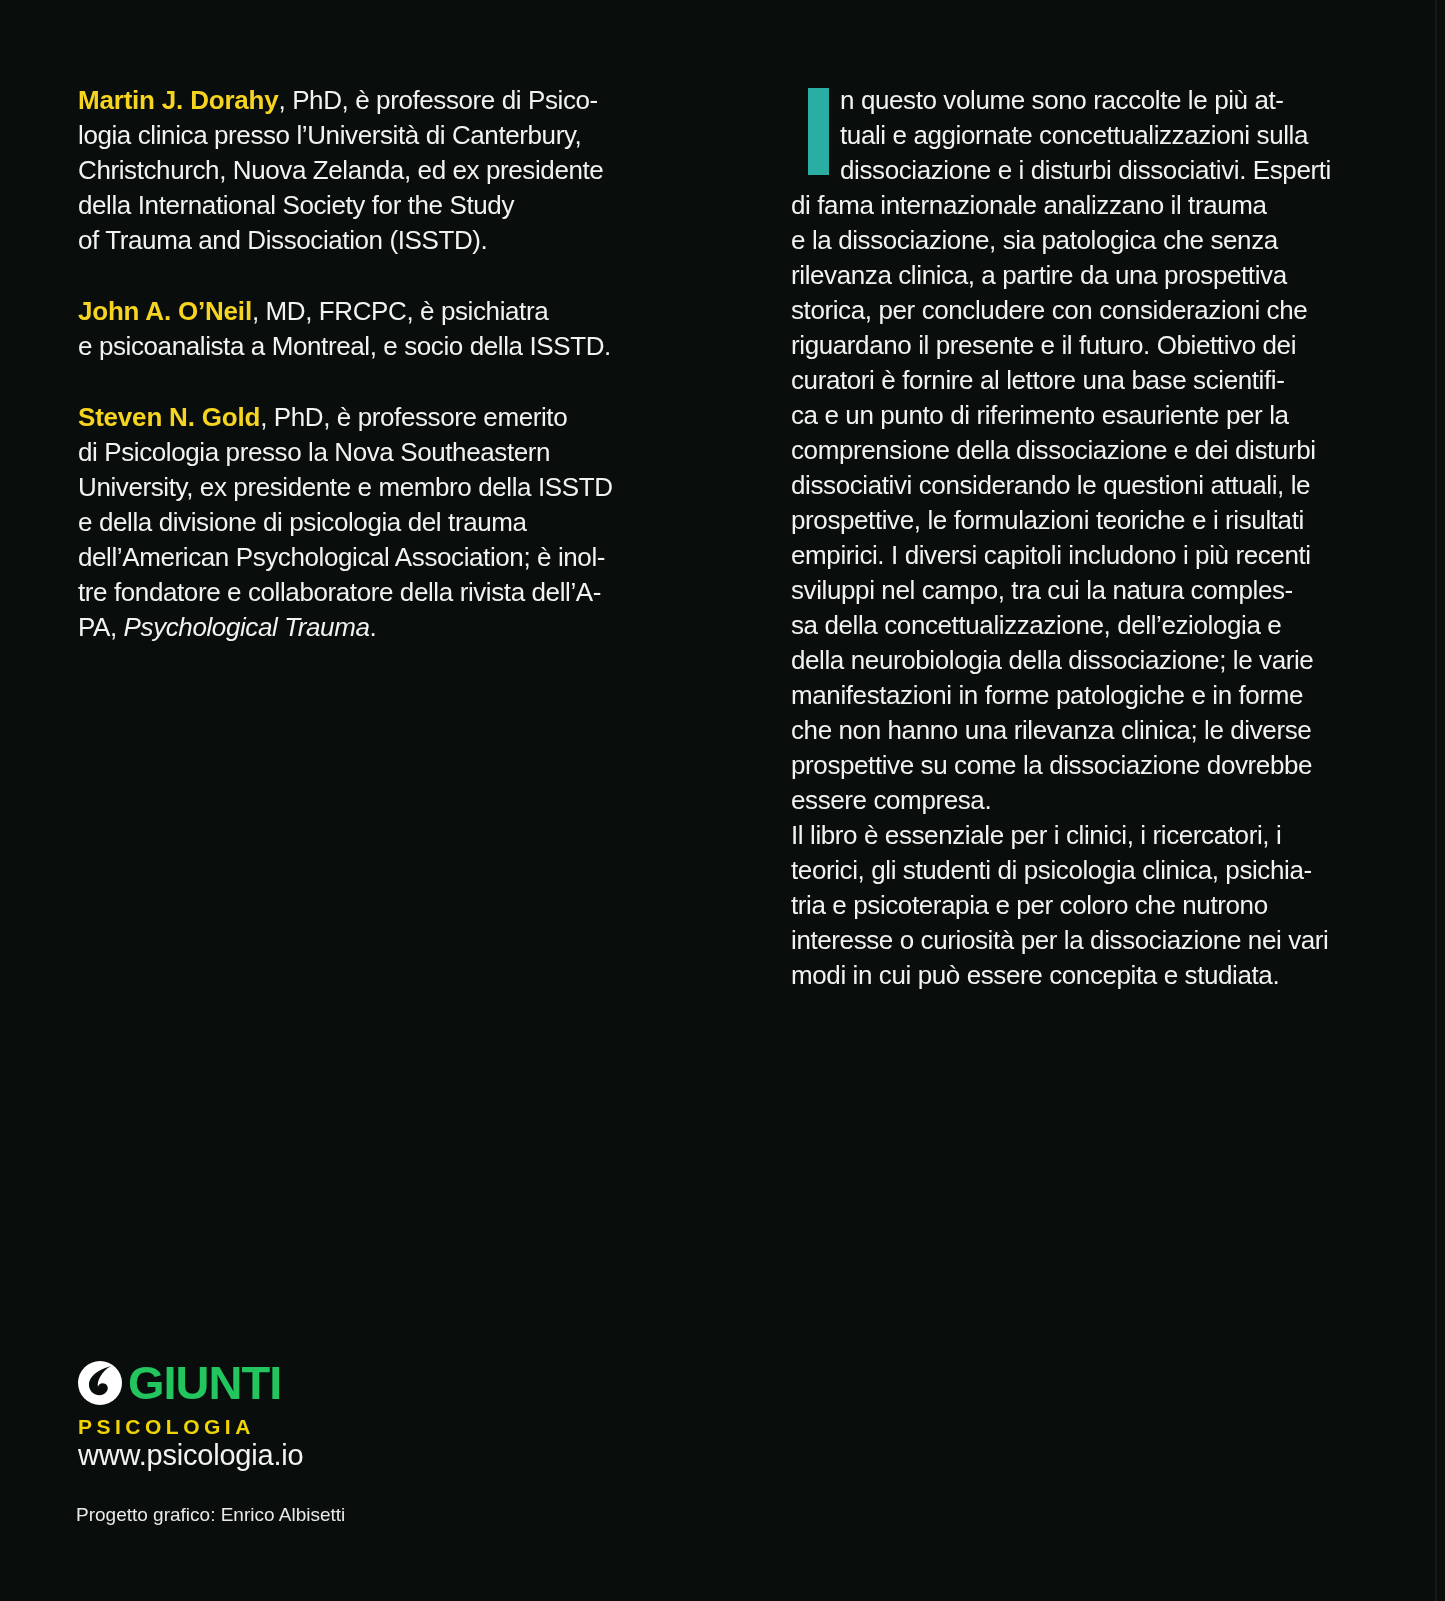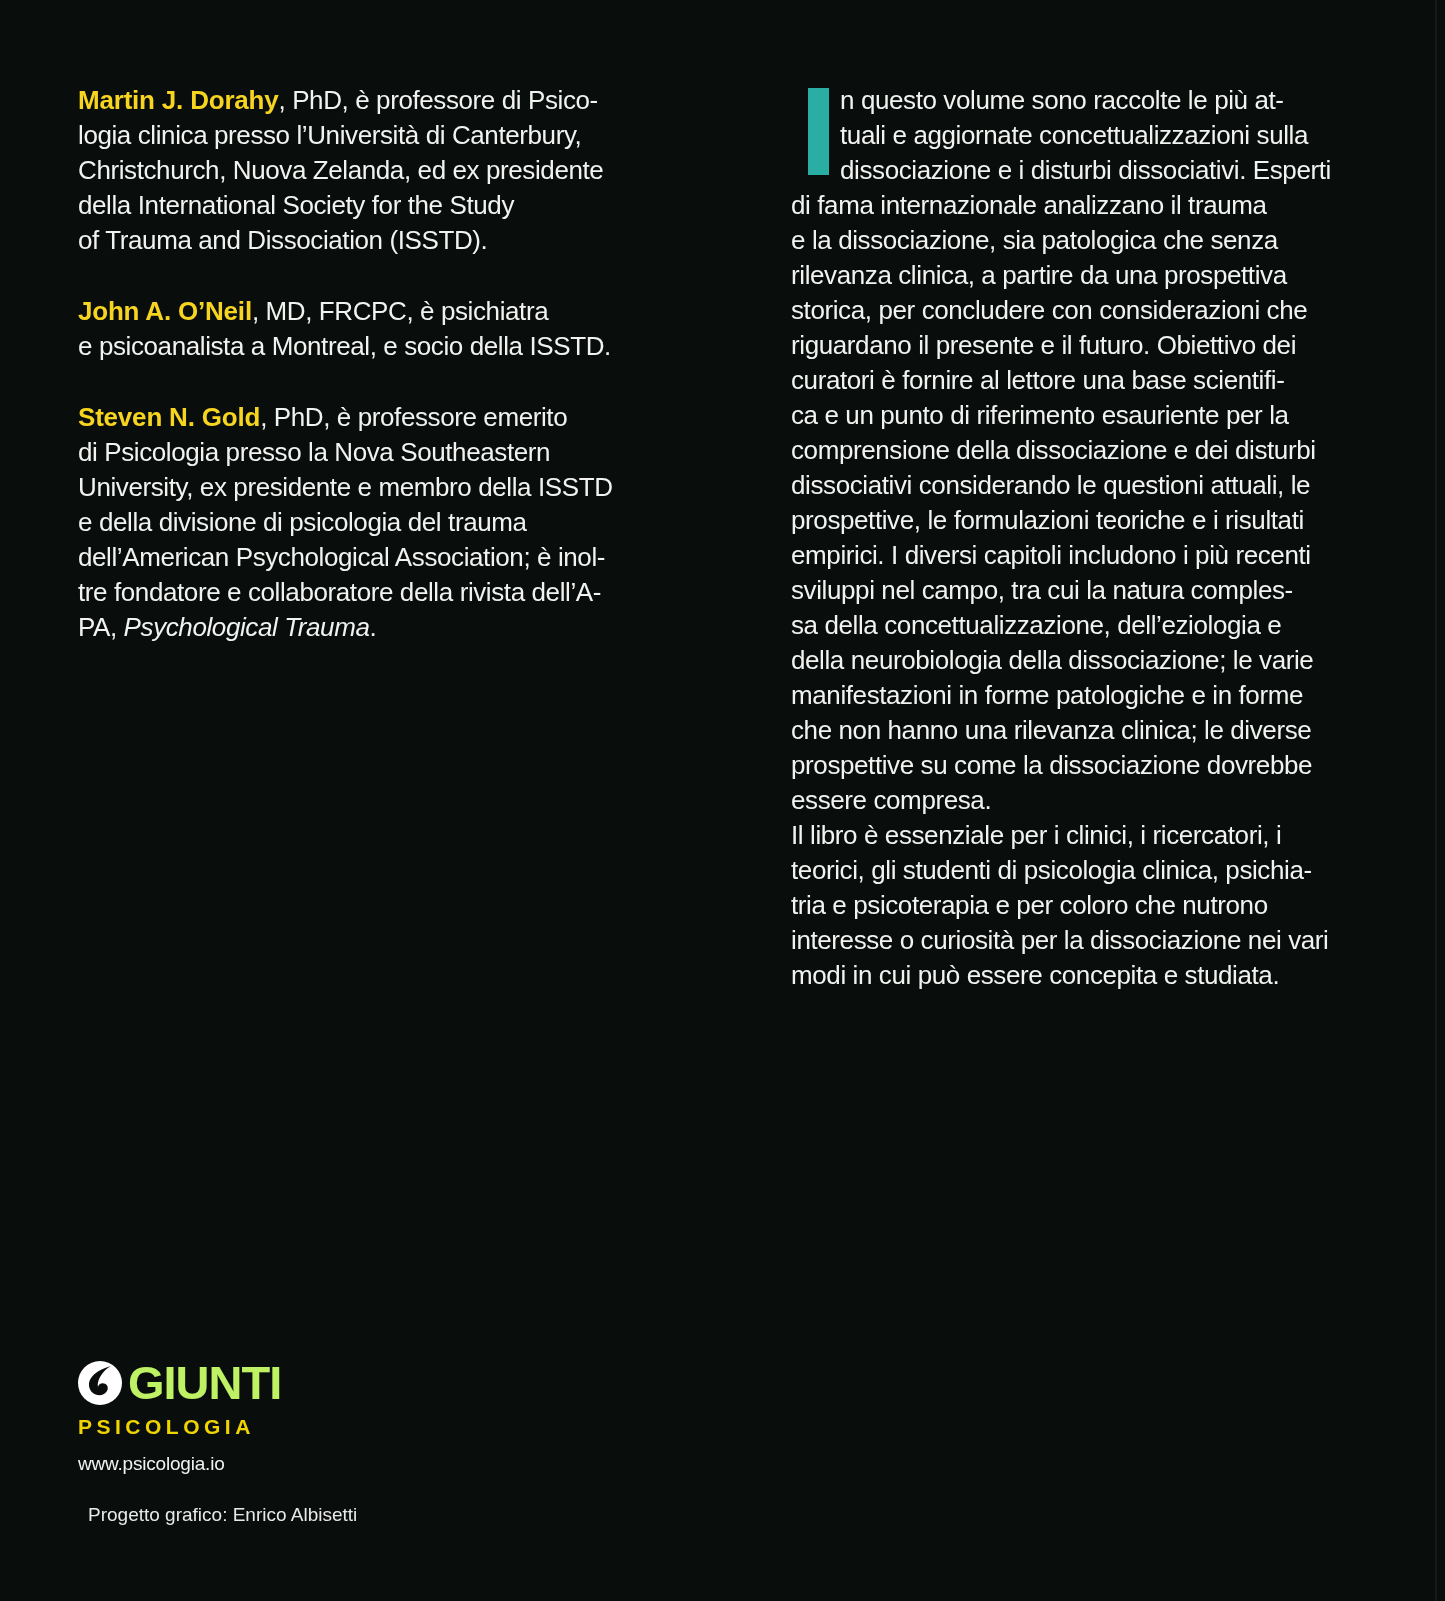--- a/index.html
+++ b/index.html
@@ -47,45 +47,45 @@
     left: 78px;
     top: 1360px;
   }
   .logo-row {
     display: flex;
     align-items: center;
     height: 46px;
   }
   .logo-mark { width: 44px; height: 44px; display: block; }
   .logotype {
-    color: #bef264;
+    color: #22c55e;
     font-weight: 800;
     font-size: 47px;
     letter-spacing: -1px;
     margin-left: 6px;
     line-height: 44px;
   }
   .imprint {
     margin-top: 9px;
     color: #f0d400;
     font-weight: 700;
     font-size: 21px;
     letter-spacing: 4.5px;
     line-height: 24px;
   }
   .website {
-    margin-top: 9px;
+    margin-top: 0;
     color: #f2f3f1;
-    font-size: 19px;
+    font-size: 29px;
     line-height: 32px;
     letter-spacing: -0.2px;
   }
   .credit {
     position: absolute;
-    left: 88px;
+    left: 76px;
     top: 1503px;
     color: #e9eae8;
     font-size: 19px;
     line-height: 24px;
   }
   .spine-line {
     position: absolute;
     top: 0;
     right: 8px;
     width: 2px;

